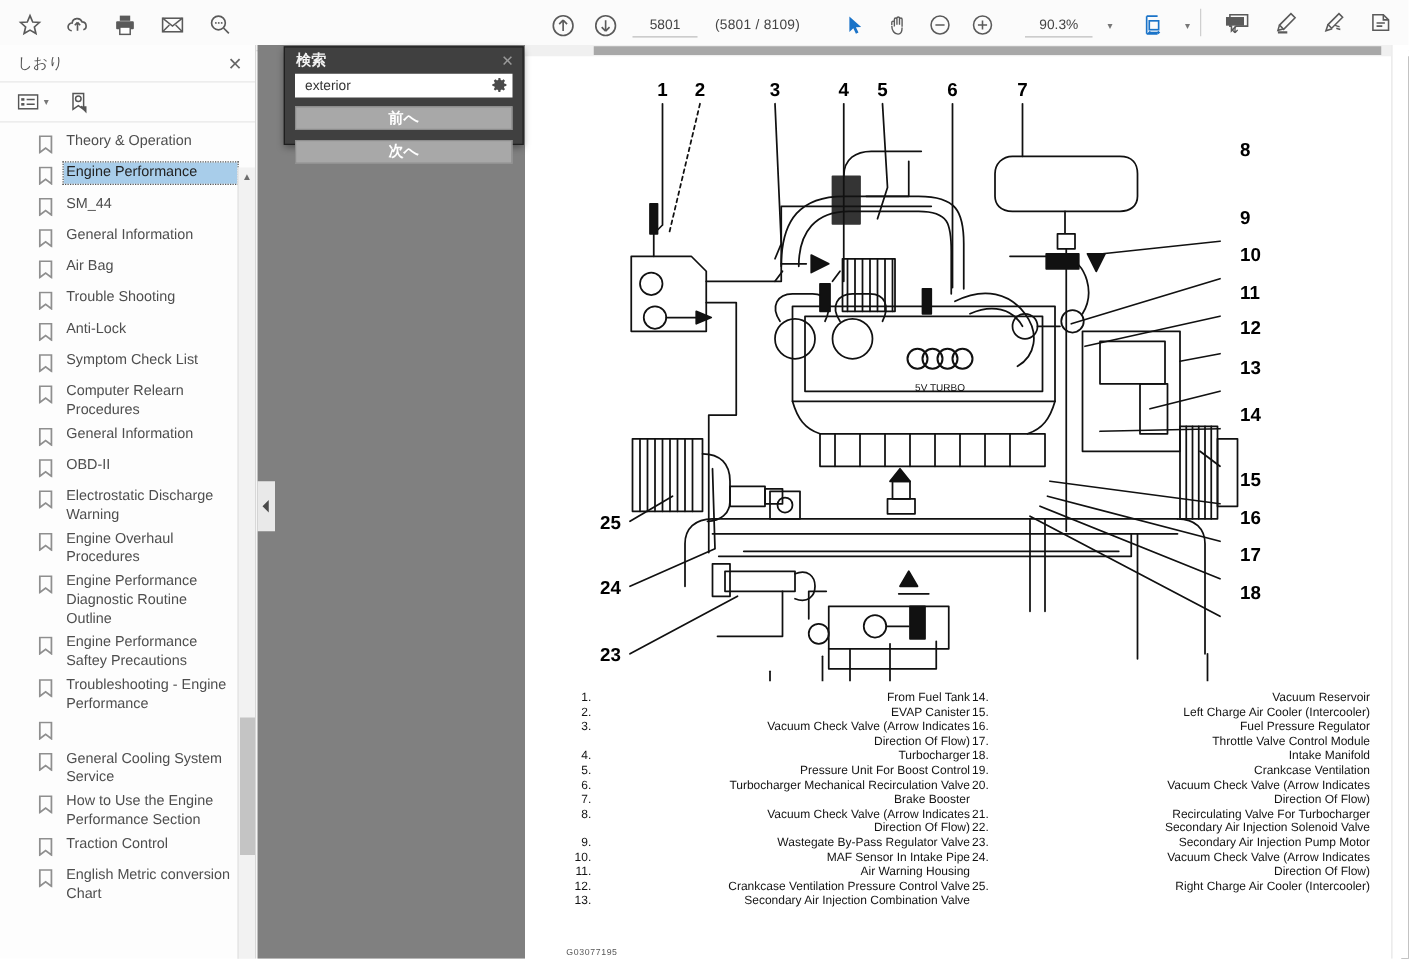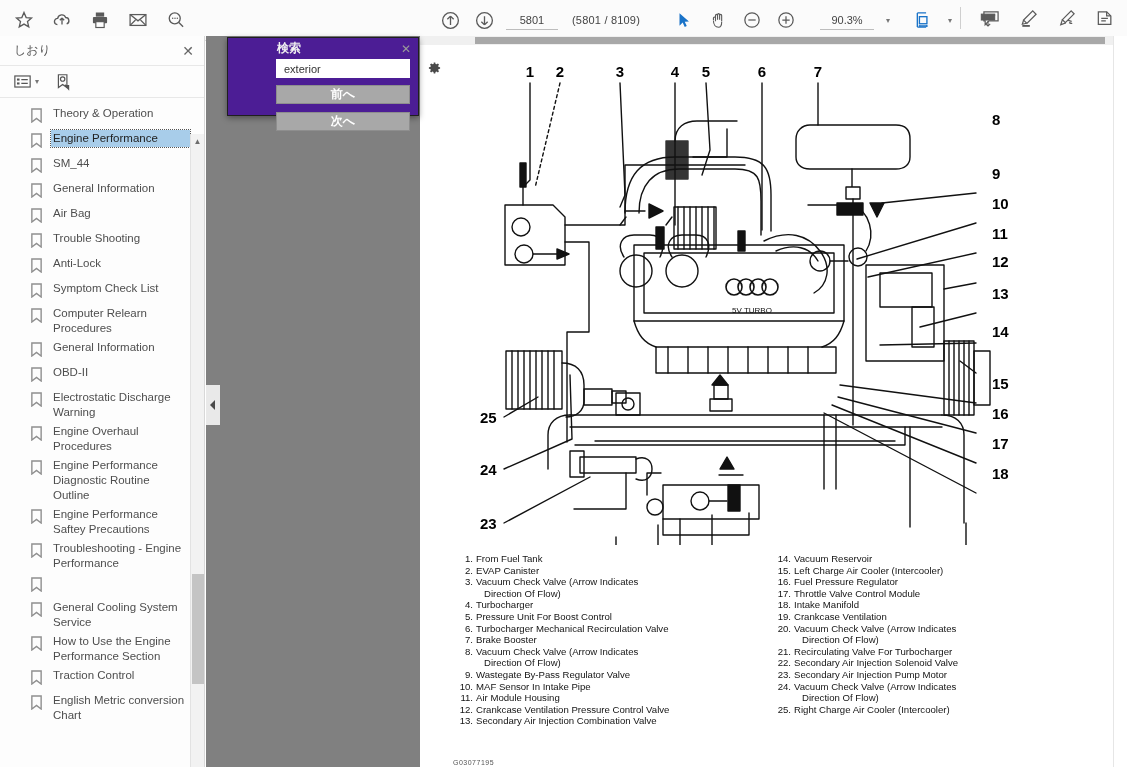--- a/index.html
+++ b/index.html
@@ -97,24 +97,23 @@
   .collapse-tab {
     position: absolute; left: 206px; top: 385px; width: 14px; height: 40px;
     background: #e9e9e9; display: flex; align-items: center; justify-content: center;
     cursor: pointer;
   }
   .collapse-tab svg { display:block; }
 
   
   .searchpanel {
     position: absolute; left: 227px; top: 37px; width: 192px; height: 79px;
-    background: #4c1d95; border: 1px solid #1f1f1f;
+    background: #404040; border: 1px solid #1f1f1f;
     box-shadow: 0 2px 6px rgba(0,0,0,.4);
     z-index: 40;
-    padding-left: 40px;
   }
   .sp-head { height: 21px; display: flex; align-items: center; justify-content: space-between; padding: 0 7px 0 9px; }
   .sp-title { color: #f2f2f2; font-size: 12px; font-weight: bold; }
   .sp-close { color: #9a9a9a; font-size: 12px; cursor: pointer; line-height: 1; }
   .sp-inputwrap {
     margin: 0 8px; height: 19px; background: #ffffff;
     display: flex; align-items: center; padding: 0 4px 0 6px;
   }
   .sp-input {
     flex: 1; border: 0; outline: 0; background: transparent;
@@ -155,21 +154,21 @@
 
   
   .legend {
     position: absolute; left: 36px; top: 508px; width: 640px;
     display: flex; gap: 0;
     font-size: 9.6px; line-height: 11.6px; color: #141414;
   }
   .legend-col { width: 50%; }
   .legend-item { display: flex; align-items: flex-start; white-space: pre-wrap; }
   .legend-num { flex: 0 0 20px; text-align: right; padding-right: 3px; }
-  .legend-txt { flex: 1; }
+  .legend-txt { flex: 1; text-align: right; }
   .legend-col.right .legend-num { flex: 0 0 18px; }
 
   .figref {
     position: absolute; left: 33px; top: 714px;
     font-size: 7px; color: #555; letter-spacing: .5px;
   }
 </style>
 </head>
 <body>
 
@@ -681,21 +680,21 @@
             <div class="legend-item"><span class="legend-num">3.</span><span class="legend-txt">Vacuum Check Valve (Arrow Indicates
    Direction Of Flow)</span></div>
             <div class="legend-item"><span class="legend-num">4.</span><span class="legend-txt">Turbocharger</span></div>
             <div class="legend-item"><span class="legend-num">5.</span><span class="legend-txt">Pressure Unit For Boost Control</span></div>
             <div class="legend-item"><span class="legend-num">6.</span><span class="legend-txt">Turbocharger Mechanical Recirculation Valve</span></div>
             <div class="legend-item"><span class="legend-num">7.</span><span class="legend-txt">Brake Booster</span></div>
             <div class="legend-item"><span class="legend-num">8.</span><span class="legend-txt">Vacuum Check Valve (Arrow Indicates
    Direction Of Flow)</span></div>
             <div class="legend-item"><span class="legend-num">9.</span><span class="legend-txt">Wastegate By-Pass Regulator Valve</span></div>
             <div class="legend-item"><span class="legend-num">10.</span><span class="legend-txt">MAF Sensor In Intake Pipe</span></div>
-            <div class="legend-item"><span class="legend-num">11.</span><span class="legend-txt">Air Module Housing</span></div>
+            <div class="legend-item"><span class="legend-num">11.</span><span class="legend-txt">Air Warning Housing</span></div>
             <div class="legend-item"><span class="legend-num">12.</span><span class="legend-txt">Crankcase Ventilation Pressure Control Valve</span></div>
             <div class="legend-item"><span class="legend-num">13.</span><span class="legend-txt">Secondary Air Injection Combination Valve</span></div>
           </div>
         <div class="legend-col right">
             <div class="legend-item"><span class="legend-num">14.</span><span class="legend-txt">Vacuum Reservoir</span></div>
             <div class="legend-item"><span class="legend-num">15.</span><span class="legend-txt">Left Charge Air Cooler (Intercooler)</span></div>
             <div class="legend-item"><span class="legend-num">16.</span><span class="legend-txt">Fuel Pressure Regulator</span></div>
             <div class="legend-item"><span class="legend-num">17.</span><span class="legend-txt">Throttle Valve Control Module</span></div>
             <div class="legend-item"><span class="legend-num">18.</span><span class="legend-txt">Intake Manifold</span></div>
             <div class="legend-item"><span class="legend-num">19.</span><span class="legend-txt">Crankcase Ventilation</span></div>

